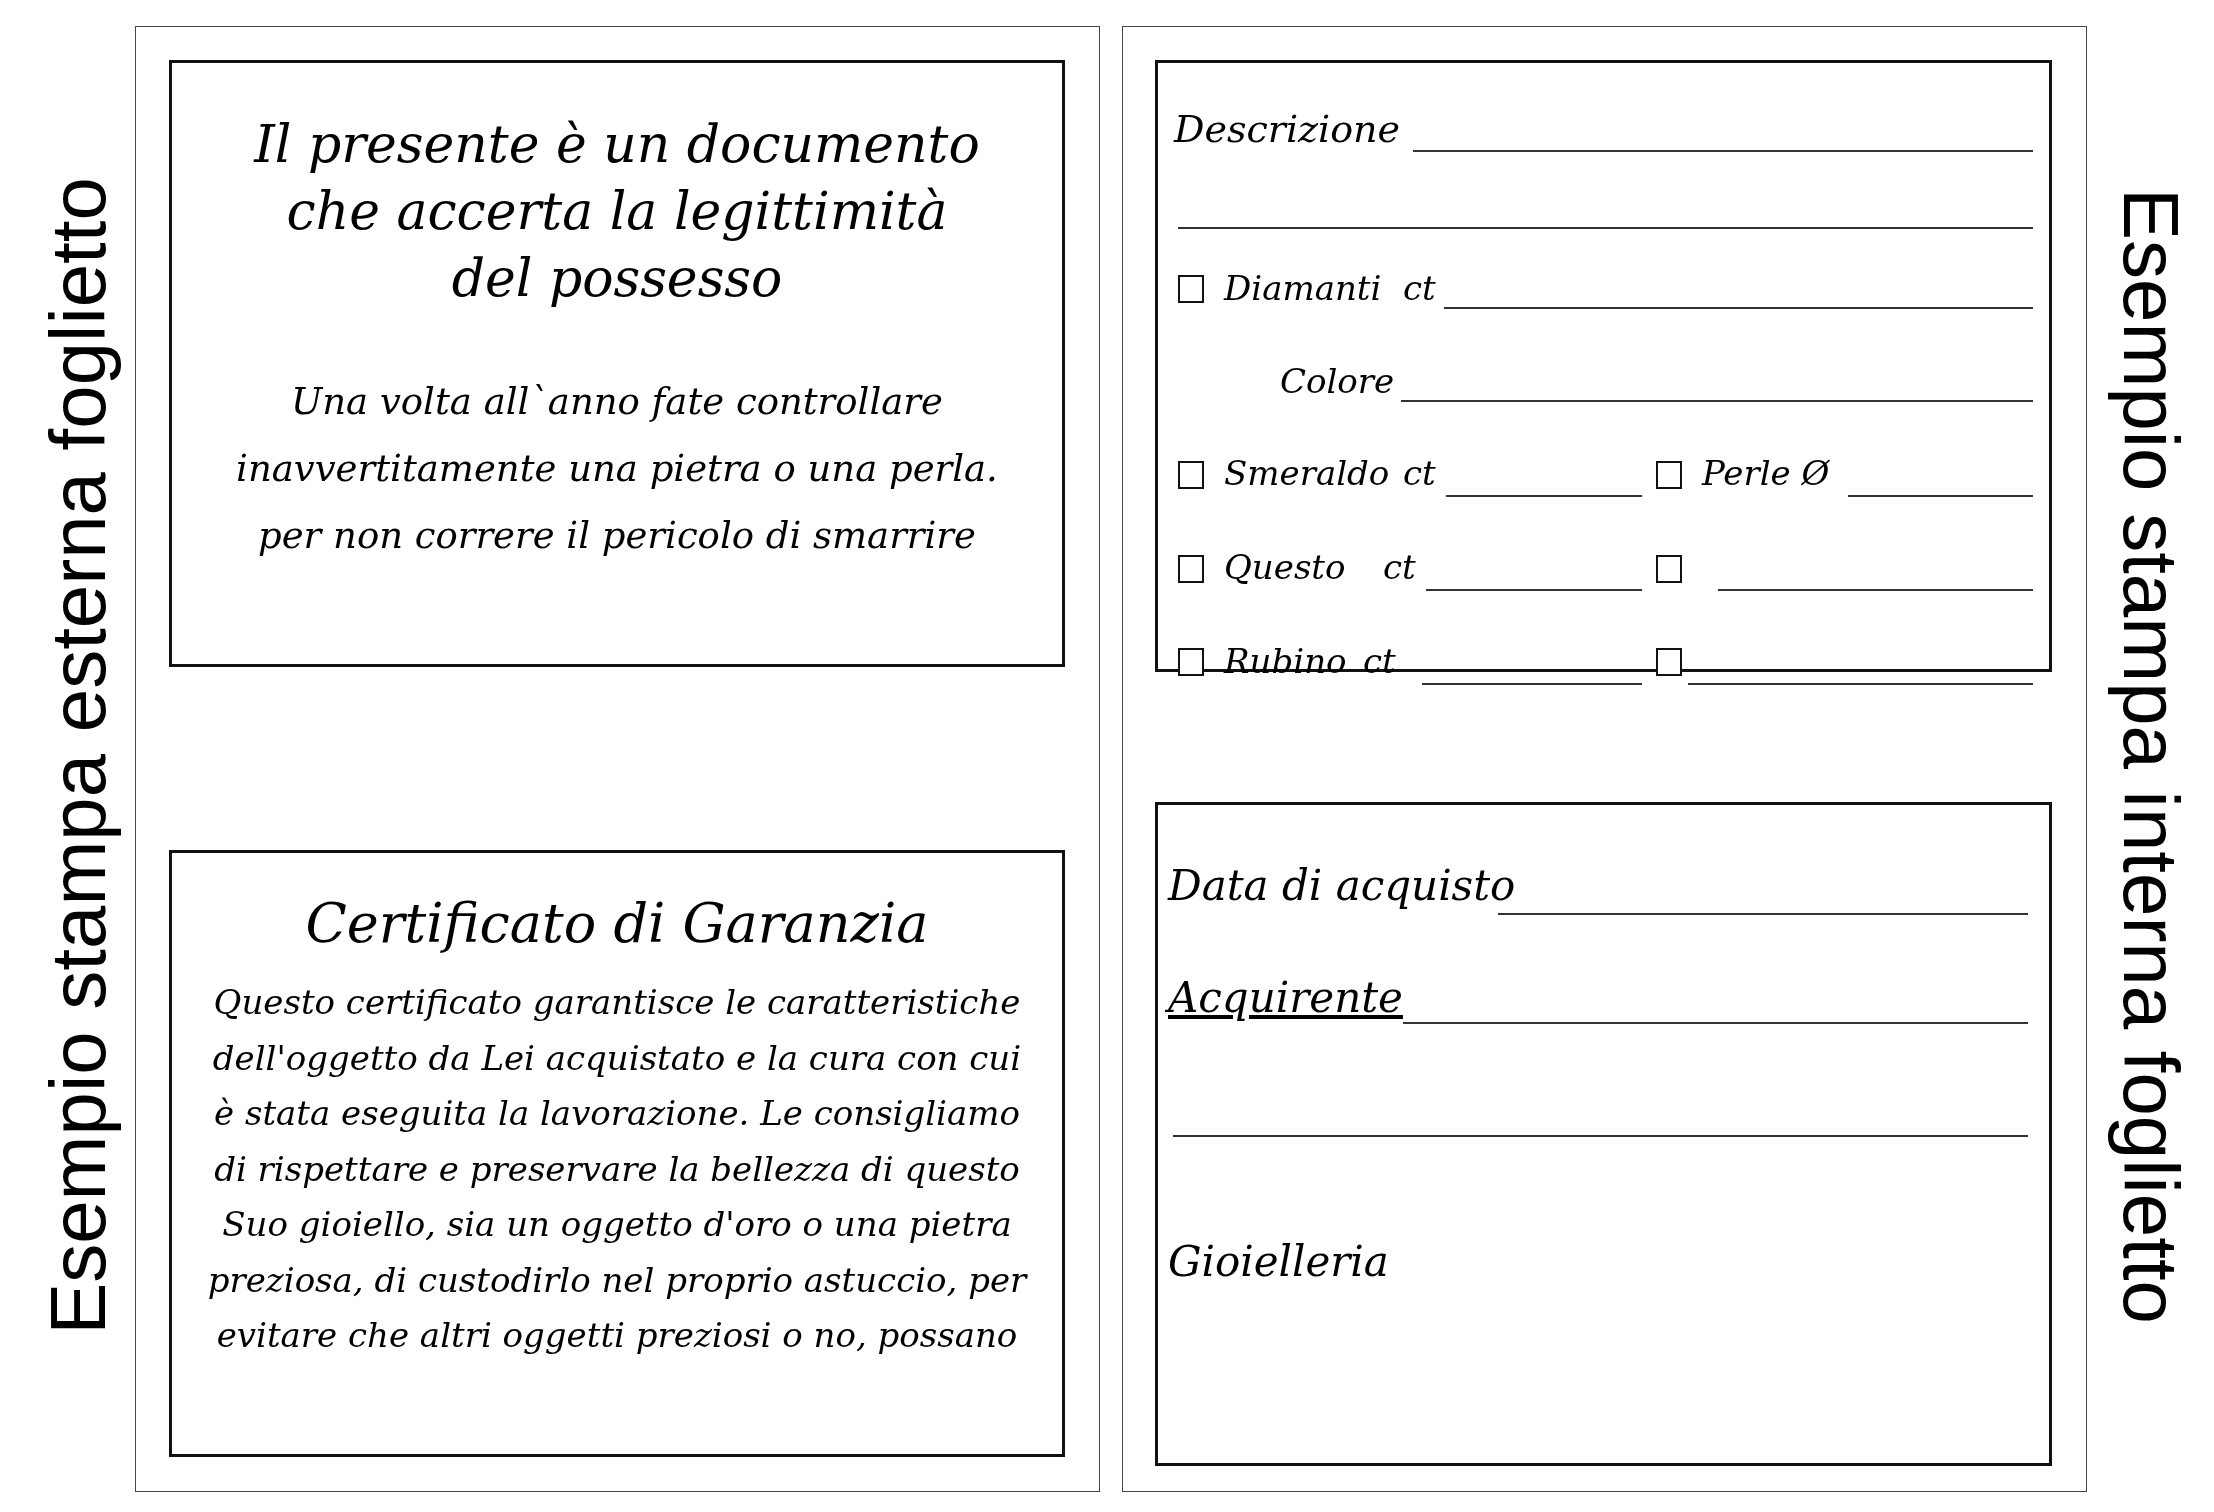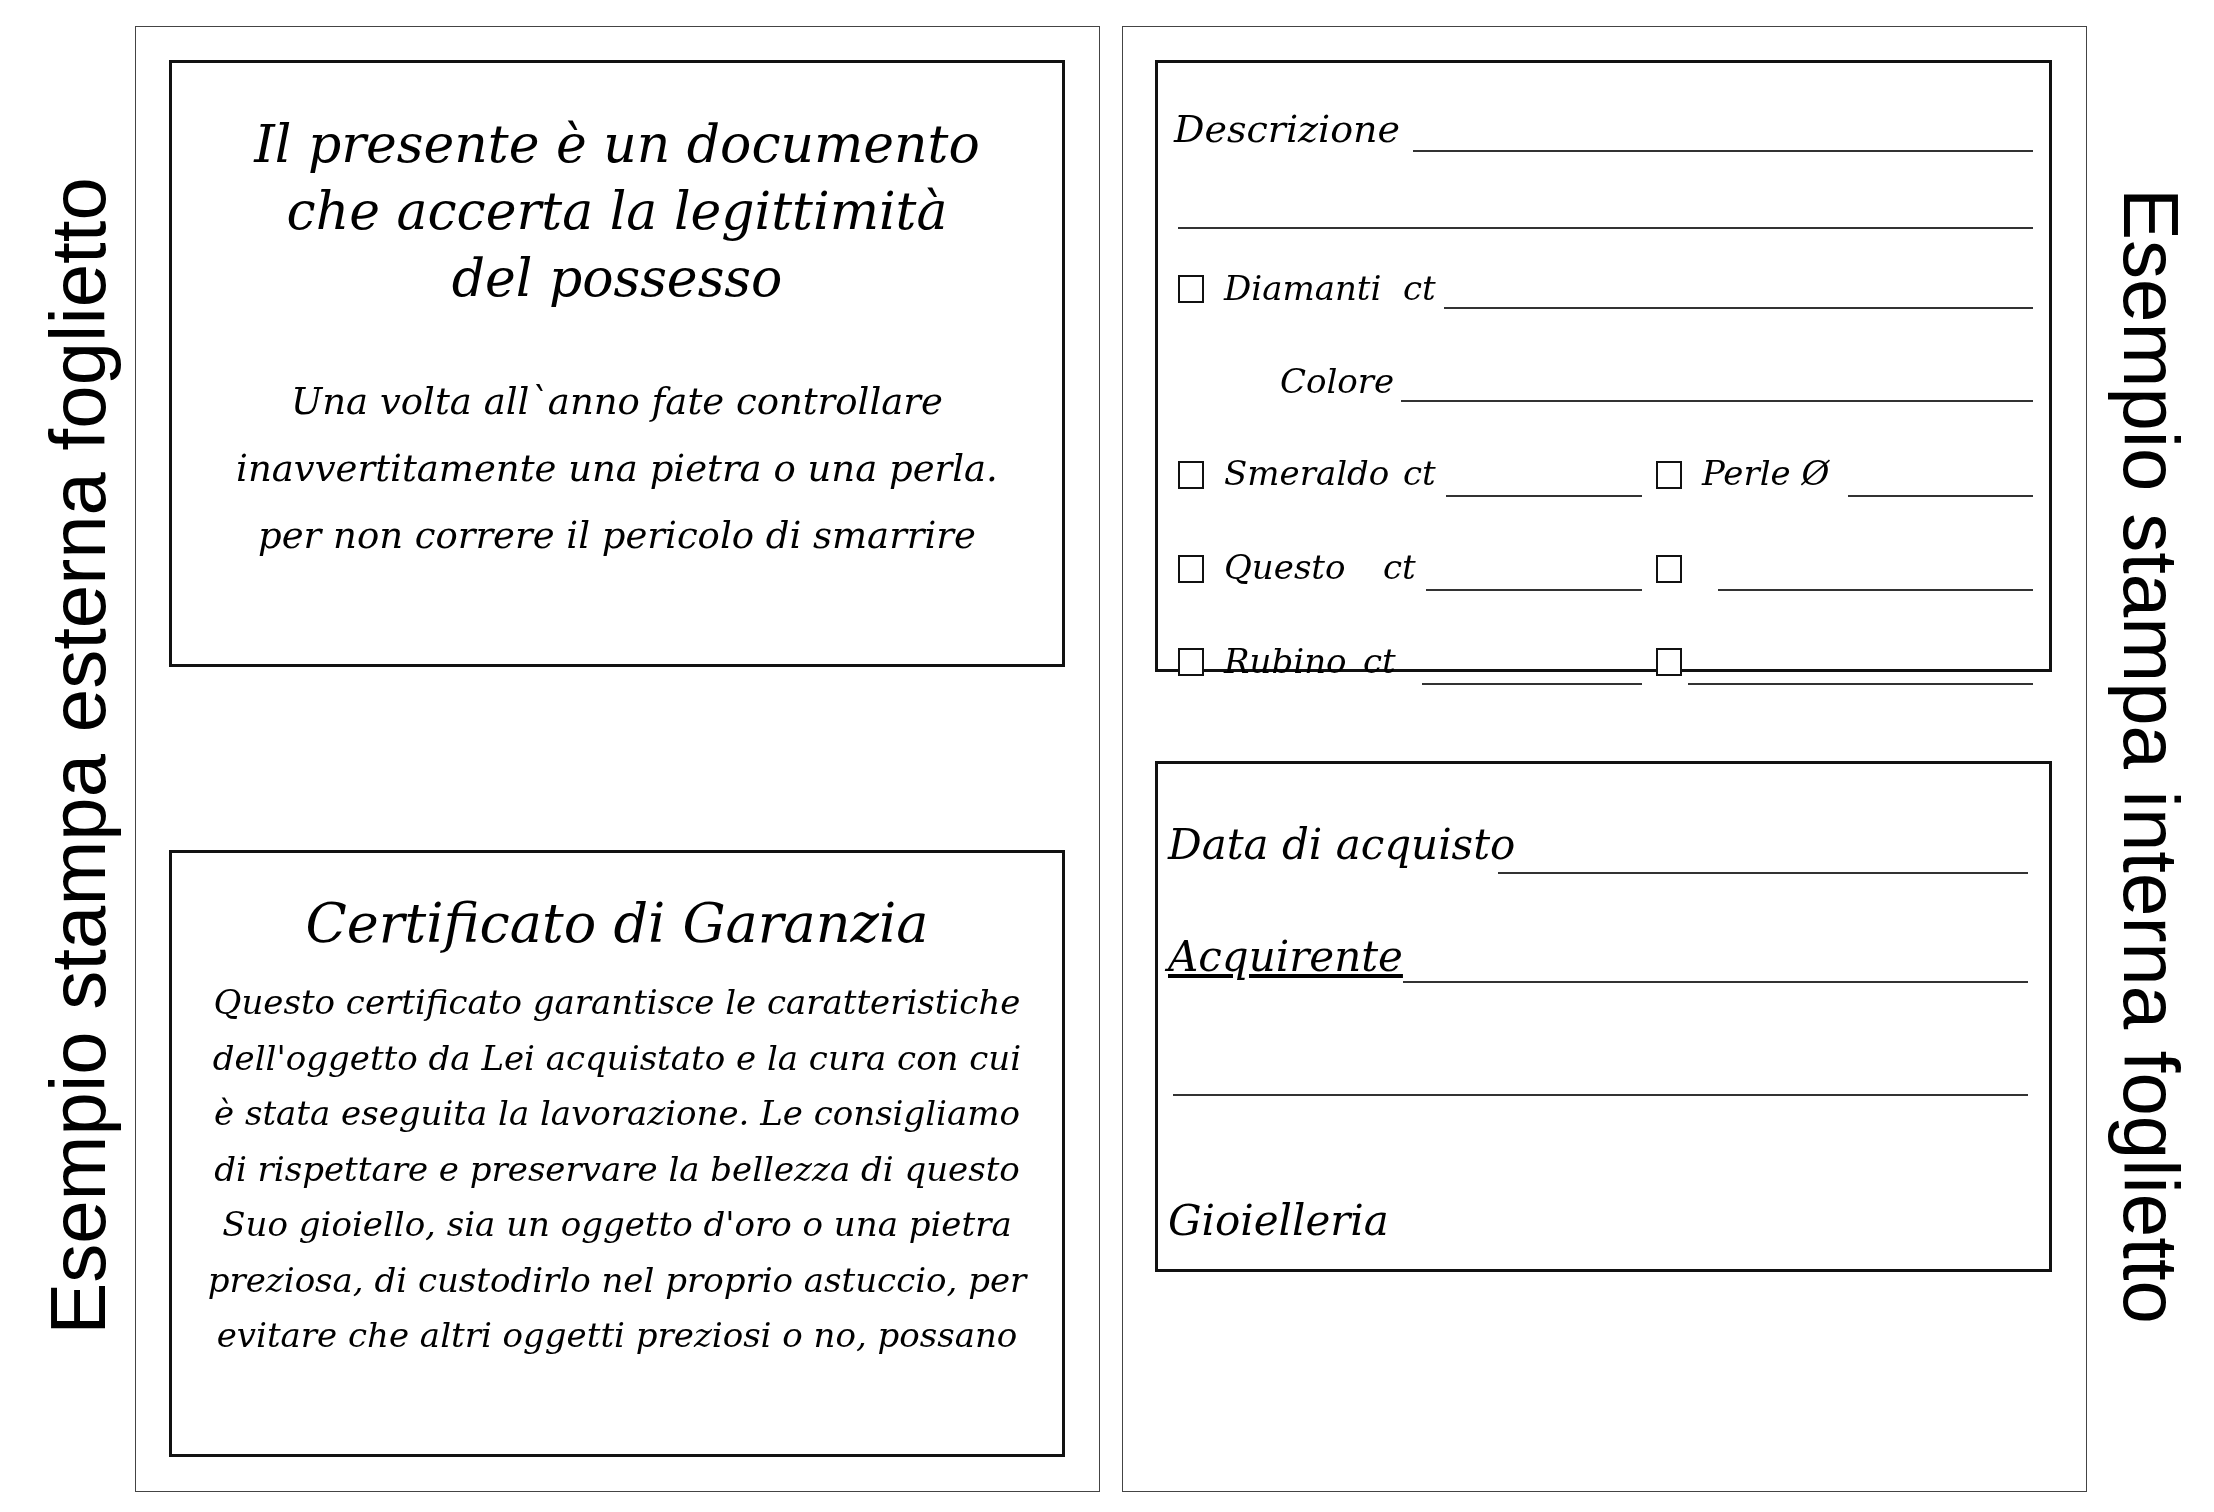--- a/index.html
+++ b/index.html
@@ -81,21 +81,21 @@
   <div class="line" style="left:560px; width:315px; top:526px;"></div>
 
   <div class="chk" style="left:20px; top:585px;"></div>
   <div class="lbl script" style="left:66px; top:578px;">Rubino</div>
   <div class="lbl script" style="left:205px; top:578px;">ct</div>
   <div class="line" style="left:264px; width:220px; top:620px;"></div>
   <div class="chk" style="left:498px; top:585px;"></div>
   <div class="line" style="left:530px; width:345px; top:620px;"></div>
 </div>
 
-<div class="box" style="left:1155px; top:761px; width:897px; height:511px;">
+<div class="box" style="left:1155px; top:802px; width:897px; height:664px;">
   <div class="lbl script" style="left:10px; top:56px; font-size:42px;">Data di acquisto</div>
   <div class="line" style="left:340px; width:530px; top:108px;"></div>
 
   <div class="lbl script" style="left:10px; top:168px; font-size:42px;text-decoration:underline;">Acquirente</div>
   <div class="line" style="left:245px; width:625px; top:217px;"></div>
 
   <div class="line" style="left:15px; width:855px; top:330px;"></div>
 
   <div class="lbl script" style="left:10px; top:432px; font-size:42px;">Gioielleria</div>
 </div>

